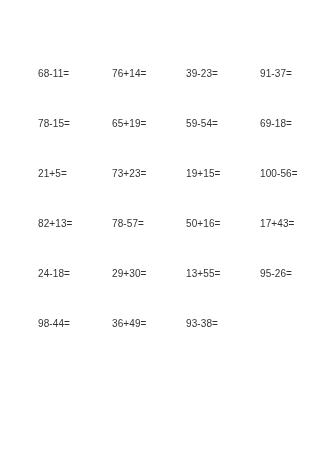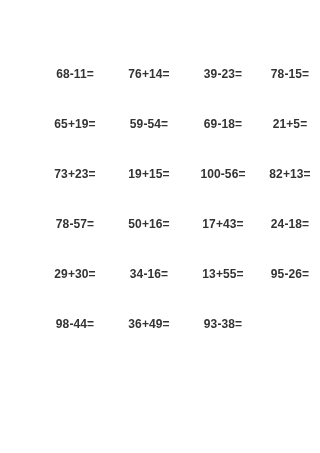--- a/index.html
+++ b/index.html
@@ -21,58 +21,57 @@
     box-sizing: border-box;
     padding-top: 69px;
   }
   .problem-grid {
     display: grid;
     grid-template-columns: 74px 74px 74px 60px;
     grid-auto-rows: 50px;
     margin-left: 38px;
   }
   .problem-cell {
-    font-size: 12px;
+    font-size: 10px;
     line-height: 10px;
     color: #333333;
     letter-spacing: 0.1px;
     white-space: nowrap;
-    text-align: center;
-    font-weight: bold;
+    text-align: left;
   }
 </style>
 </head>
 <body>
 
 <div class="worksheet">
   <div class="problem-grid">
 
     <div class="problem-cell">68-11=</div>
     <div class="problem-cell">76+14=</div>
     <div class="problem-cell">39-23=</div>
+    <div class="problem-cell">91-37=</div>
 
     <div class="problem-cell">78-15=</div>
     <div class="problem-cell">65+19=</div>
     <div class="problem-cell">59-54=</div>
 
     <div class="problem-cell">69-18=</div>
     <div class="problem-cell">21+5=</div>
     <div class="problem-cell">73+23=</div>
 
     <div class="problem-cell">19+15=</div>
     <div class="problem-cell">100-56=</div>
     <div class="problem-cell">82+13=</div>
     <div class="problem-cell">78-57=</div>
 
     <div class="problem-cell">50+16=</div>
     <div class="problem-cell">17+43=</div>
     <div class="problem-cell">24-18=</div>
 
     <div class="problem-cell">29+30=</div>
-    <div class="problem-cell">34-16=</div>
     <div class="problem-cell">13+55=</div>
     <div class="problem-cell">95-26=</div>
 
     <div class="problem-cell">98-44=</div>
     <div class="problem-cell">36+49=</div>
     <div class="problem-cell">93-38=</div>
 
   </div>
 </div>
 

